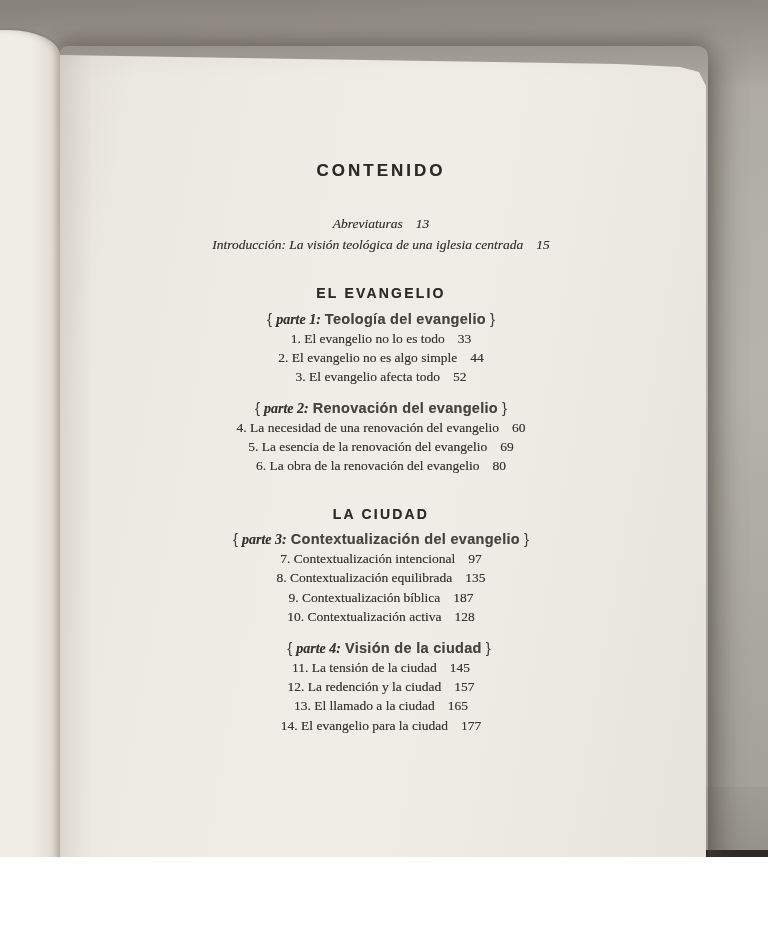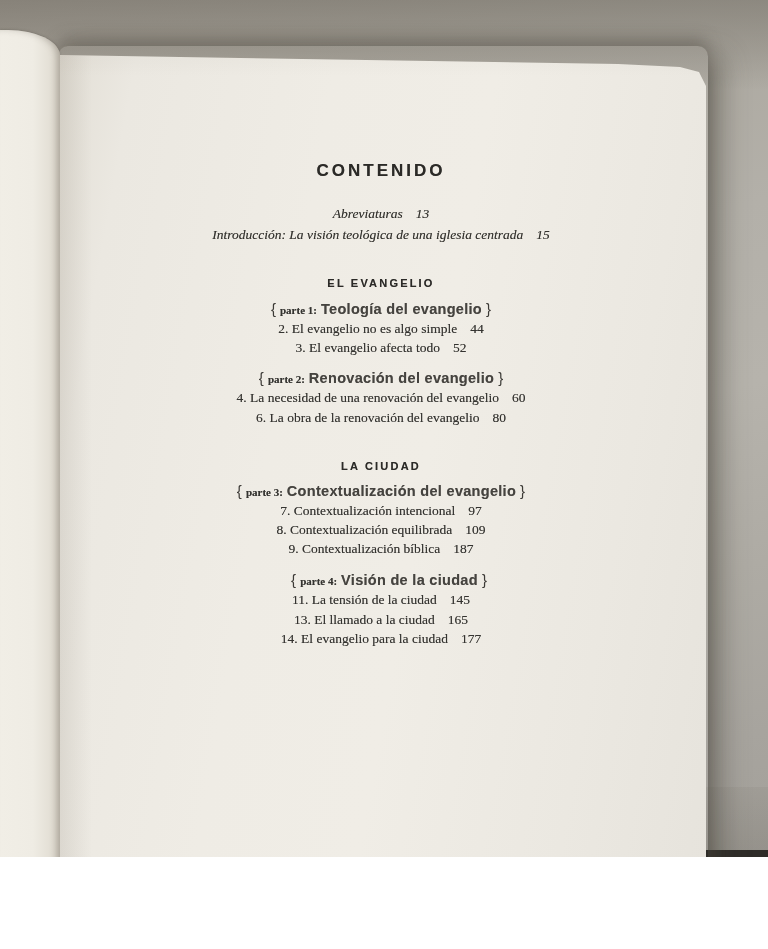--- a/index.html
+++ b/index.html
@@ -72,51 +72,51 @@
   }
   .toc-title {
     margin: 114px 0 0 0;
     font-family: "Liberation Sans", sans-serif;
     font-weight: 700;
     font-size: 17px; line-height: 22px;
     letter-spacing: 3px;
     color: #2b2a27;
     text-shadow: 0 0 .6px rgba(43,42,39,.55);
   }
-  .front-matter { margin-top: 22px; }
+  .front-matter { margin-top: 32px; }
   .fm-line {
     font-style: italic;
     font-size: 13.5px; line-height: 20.5px;
     color: #33322e;
     text-shadow: 0 0 .5px rgba(51,50,46,.5);
   }
   .section-heading {
     font-family: "Liberation Sans", sans-serif;
     font-weight: 700;
-    font-size: 11px; line-height: 16px;
+    font-size: 14px; line-height: 16px;
     letter-spacing: 2.2px;
     color: #2b2a27;
     text-shadow: 0 0 .6px rgba(43,42,39,.5);
   }
   .sh-1 { margin-top: 30px; }
   .sh-2 { margin-top: 31px; }
   .part-line { line-height: 18px; }
   .p-1 { margin-top: 9px; }
   .p-2 { margin-top: 12px; }
   .p-3 { margin-top: 8px; }
   .p-4 { margin-top: 13px; margin-left: 16px; }
   .brace {
     font-family: "Liberation Sans", sans-serif;
     font-weight: 400; font-size: 15px;
     color: #3c3a36;
   }
   .part-label {
     font-family: "Liberation Serif", serif;
-    font-weight: 700;
-    font-size: 11px;
+    font-style: italic; font-weight: 700;
+    font-size: 14px;
     color: #343330;
     text-shadow: 0 0 .5px rgba(52,51,48,.5);
   }
   .part-title {
     font-family: "Liberation Sans", sans-serif;
     font-weight: 700;
     font-size: 14.5px;
     letter-spacing: .3px;
     color: #45433f;
     text-shadow: 0 0 .6px rgba(69,67,63,.45);
@@ -157,65 +157,77 @@
 
       <div class="section-heading sh-1">EL EVANGELIO</div>
 
       <div class="part-line p-1">
         <span class="brace">{</span>
         <span class="part-label">parte 1:</span>
         <span class="part-title">Teología del evangelio</span>
         <span class="brace">}</span>
       </div>
       <div class="toc-line">
+        <span class="entry-label">1. El evangelio no lo es todo</span><span class="entry-page">33</span>
+      </div>
+      <div class="toc-line">
         <span class="entry-label">2. El evangelio no es algo simple</span><span class="entry-page">44</span>
       </div>
       <div class="toc-line">
         <span class="entry-label">3. El evangelio afecta todo</span><span class="entry-page">52</span>
       </div>
 
       <div class="part-line p-2">
         <span class="brace">{</span>
         <span class="part-label">parte 2:</span>
         <span class="part-title">Renovación del evangelio</span>
         <span class="brace">}</span>
       </div>
       <div class="toc-line">
         <span class="entry-label">4. La necesidad de una renovación del evangelio</span><span class="entry-page">60</span>
       </div>
       <div class="toc-line">
+        <span class="entry-label">5. La esencia de la renovación del evangelio</span><span class="entry-page">69</span>
+      </div>
+      <div class="toc-line">
         <span class="entry-label">6. La obra de la renovación del evangelio</span><span class="entry-page">80</span>
       </div>
 
       <div class="section-heading sh-2">LA CIUDAD</div>
 
       <div class="part-line p-3">
         <span class="brace">{</span>
         <span class="part-label">parte 3:</span>
         <span class="part-title">Contextualización del evangelio</span>
         <span class="brace">}</span>
       </div>
       <div class="toc-line">
         <span class="entry-label">7. Contextualización intencional</span><span class="entry-page">97</span>
       </div>
       <div class="toc-line">
-        <span class="entry-label">8. Contextualización equilibrada</span><span class="entry-page">109</span>
+        <span class="entry-label">8. Contextualización equilibrada</span><span class="entry-page">135</span>
       </div>
       <div class="toc-line">
         <span class="entry-label">9. Contextualización bíblica</span><span class="entry-page">187</span>
+      </div>
+      <div class="toc-line">
+        <span class="entry-label">10. Contextualización activa</span><span class="entry-page">128</span>
       </div>
 
       <div class="part-line p-4">
         <span class="brace">{</span>
         <span class="part-label">parte 4:</span>
         <span class="part-title">Visión de la ciudad</span>
         <span class="brace">}</span>
       </div>
       <div class="toc-line">
         <span class="entry-label">11. La tensión de la ciudad</span><span class="entry-page">145</span>
+      </div>
+      <div class="toc-line">
+        <span class="entry-label">12. La redención y la ciudad</span><span class="entry-page">157</span>
       </div>
       <div class="toc-line">
         <span class="entry-label">13. El llamado a la ciudad</span><span class="entry-page">165</span>
       </div>
       <div class="toc-line">
         <span class="entry-label">14. El evangelio para la ciudad</span><span class="entry-page">177</span>
       </div>
 
     </div>
   </div>

